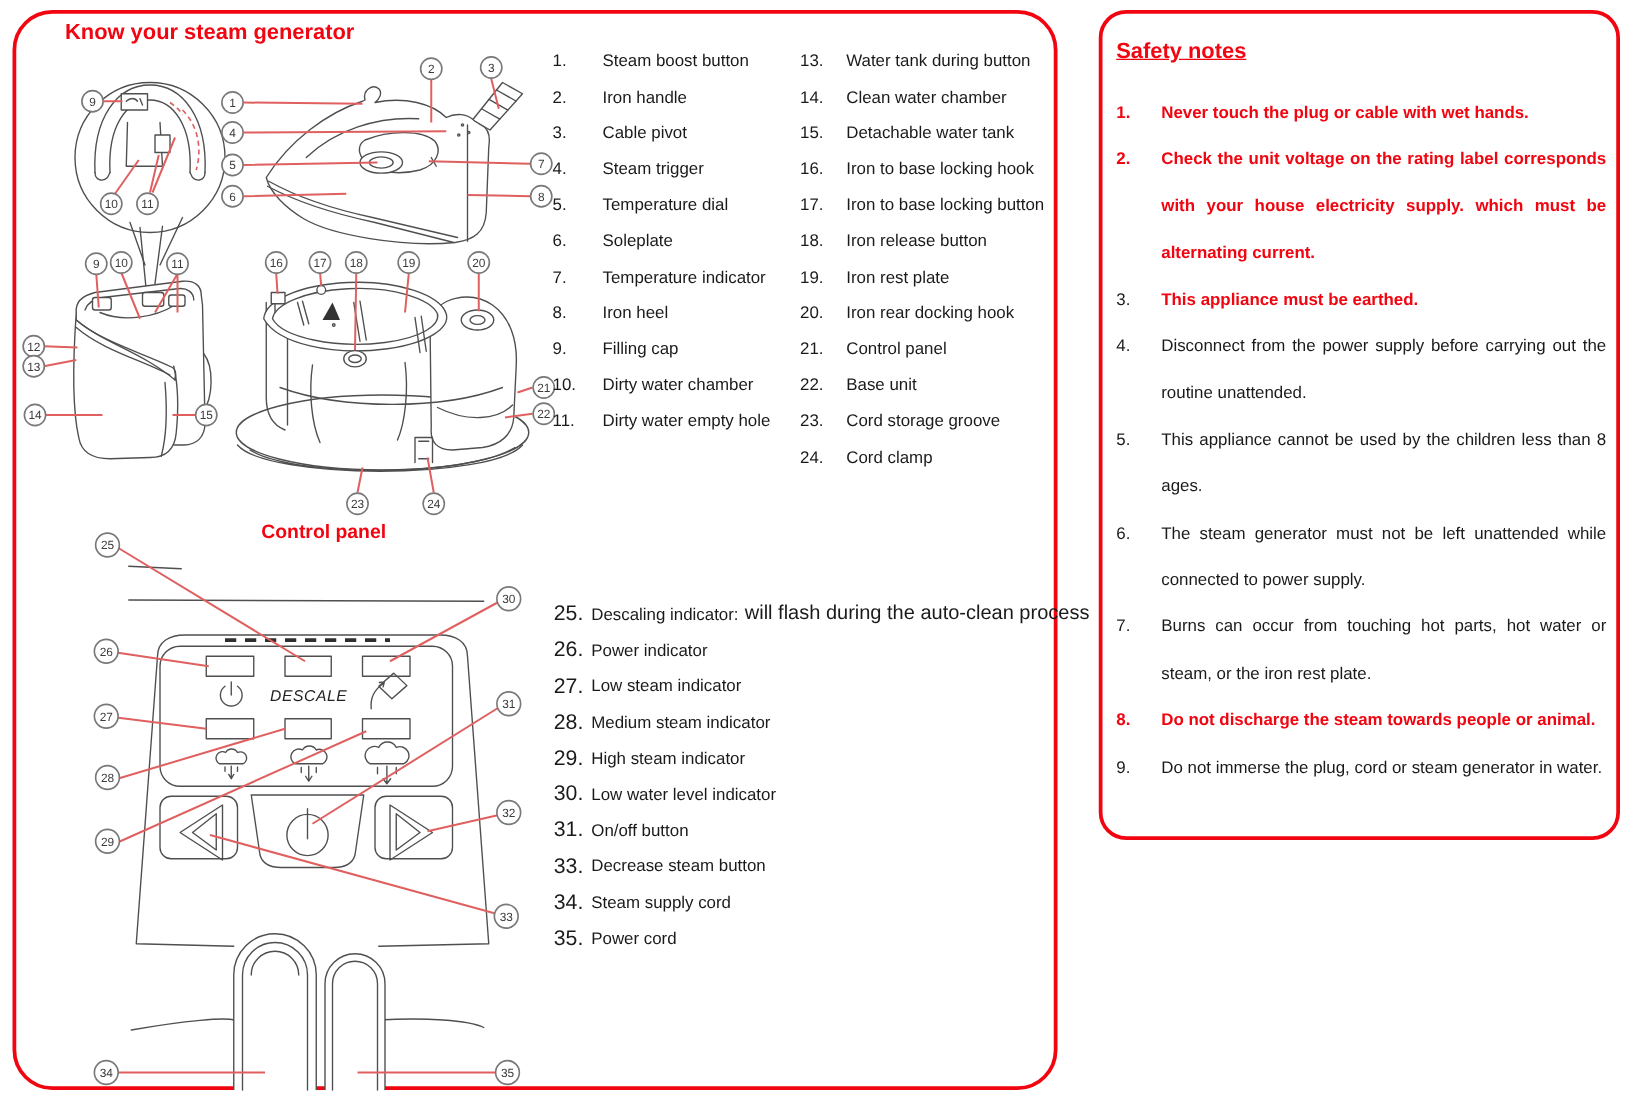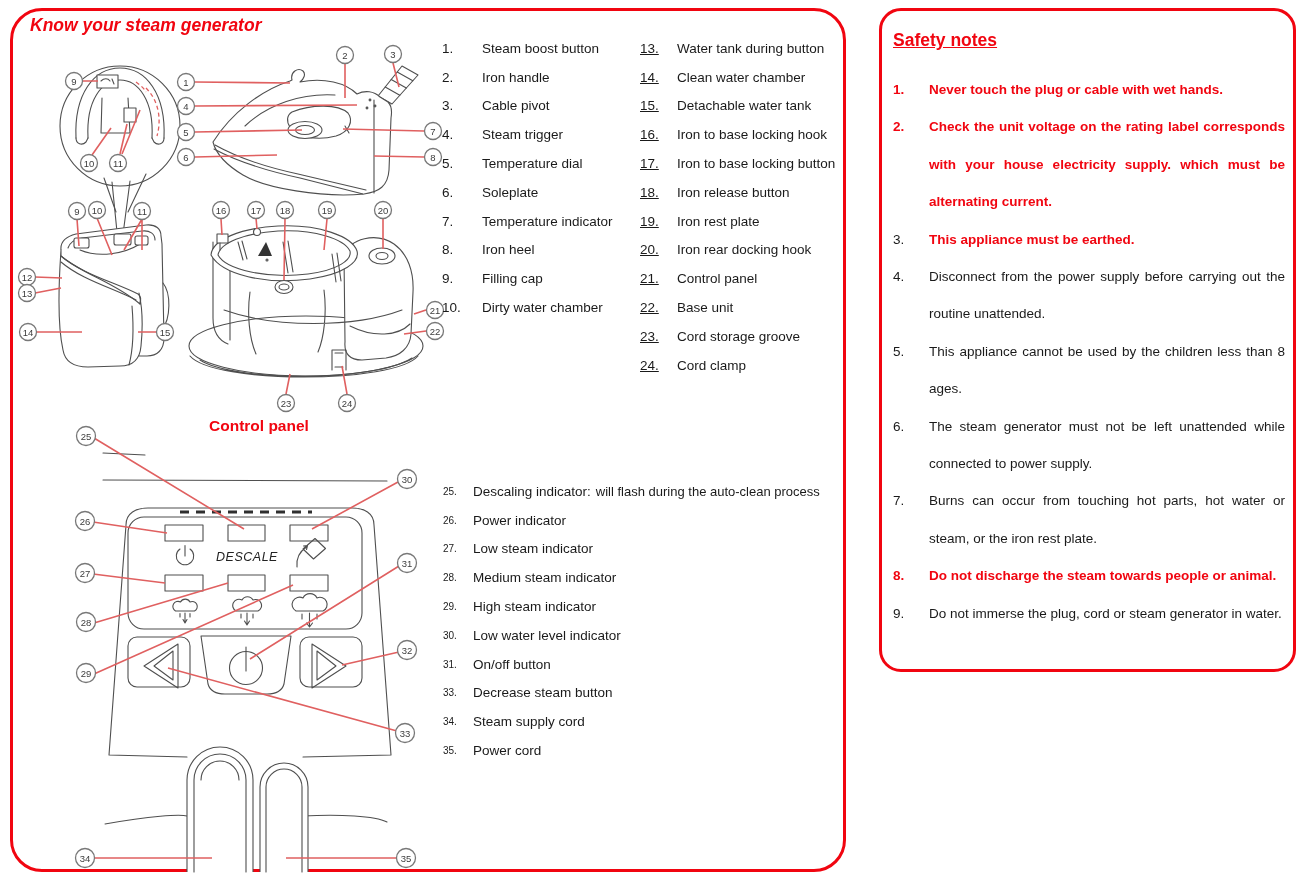--- a/index.html
+++ b/index.html
@@ -17,23 +17,23 @@
   .panel-left{left:10px;top:8px;width:836px;height:864px;border-radius:32px;}
   .panel-right{left:879px;top:8px;width:417px;height:664px;border-radius:22px;}
 
   .sec-title{position:absolute;color:var(--red);font-weight:bold;font-size:17.5px;}
   .ctrl-title{position:absolute;color:var(--red);font-weight:bold;font-size:15.5px;}
 
   .parts-col{position:absolute;font-size:13.5px;color:var(--ink);}
   .prow{height:28.8px;display:flex;align-items:center;white-space:nowrap;}
   .pnum{flex:none;}
   .parts-1 .pnum{width:40px;}
-  .parts-2 .pnum{width:37px;text-decoration:underline;}
-  .ctrl-list .pnum{width:30px;font-size:10px;}
-  .pnote{font-size:13px;margin-left:5px;}
+  .parts-2 .pnum{width:37px;}
+  .ctrl-list .pnum{width:30px;font-size:17px;}
+  .pnote{font-size:16px;margin-left:5px;}
 
   .safety-list{position:absolute;left:893px;top:71px;width:392px;}
   .note{display:flex;line-height:37.4px;font-size:13.5px;}
   .nnum{width:36px;flex:none;}
   .ntxt{width:356px;text-align:justify;}
   .note-red{color:var(--red);font-weight:bold;}
   .note-black{color:var(--ink);font-weight:normal;}
   .num-black .nnum{color:var(--ink);font-weight:normal;}
 
   svg{position:absolute;overflow:visible;}
@@ -46,21 +46,21 @@
   .descale{font-size:12.5px;font-style:italic;fill:#222;letter-spacing:.5px;text-anchor:middle;font-family:"Liberation Sans",sans-serif;}
   .vent{stroke:#2f2f2f;stroke-width:3;stroke-dasharray:9 7;}
   .tri{fill:#333;stroke:none;}
 </style>
 </head>
 <body>
 
 <div class="panel panel-left"></div>
 <div class="panel panel-right"></div>
 
-<div class="sec-title" style="left:30px;top:15px;font-style:italic;">Know your steam generator</div>
+<div class="sec-title" style="left:52px;top:15px;">Know your steam generator</div>
 <div class="ctrl-title" style="left:209px;top:417px;">Control panel</div>
 
 <svg style="left:40px;top:38px;" width="404" height="175" viewBox="0 0 404 175">
 
   <g>
     <circle cx="80" cy="88" r="60" class="draw"></circle>
     <path class="draw" d="M36,100 C34,56 54,30 80,30 C106,30 126,56 124,100 M112,100 C114,62 98,42 80,42 C62,42 46,62 48,100"></path>
     <path class="draw" d="M36,100 C36,106 42,108 46,104 M124,100 C124,106 118,108 114,104 M48,100 L46,104 M112,100 L114,104"></path>
     <path class="draw" d="M62,60 L61,95 M88,60 L90,95 M61,95 L90,95"></path>
     <rect x="84" y="70" width="12" height="14" class="drawf"></rect>
@@ -363,20 +363,24 @@
       <span class="plbl">Iron heel</span>
     </div>
   <div class="prow">
       <span class="pnum">9.</span>
       <span class="plbl">Filling cap</span>
     </div>
   <div class="prow">
       <span class="pnum">10.</span>
       <span class="plbl">Dirty water chamber</span>
     </div>
+  <div class="prow">
+      <span class="pnum">11.</span>
+      <span class="plbl">Dirty water empty hole</span>
+    </div>
 </div>
 
 <div class="parts-col parts-2" style="left:640px;top:34px;">
   <div class="prow">
       <span class="pnum">13.</span>
       <span class="plbl">Water tank during button</span>
     </div>
   <div class="prow">
       <span class="pnum">14.</span>
       <span class="plbl">Clean water chamber</span>

